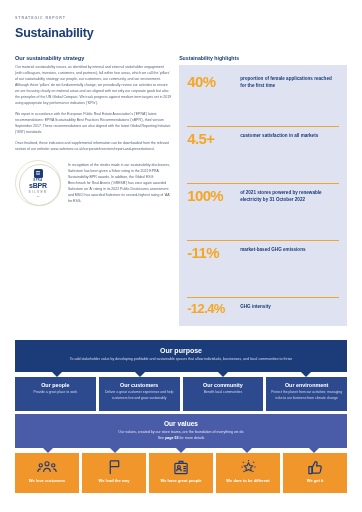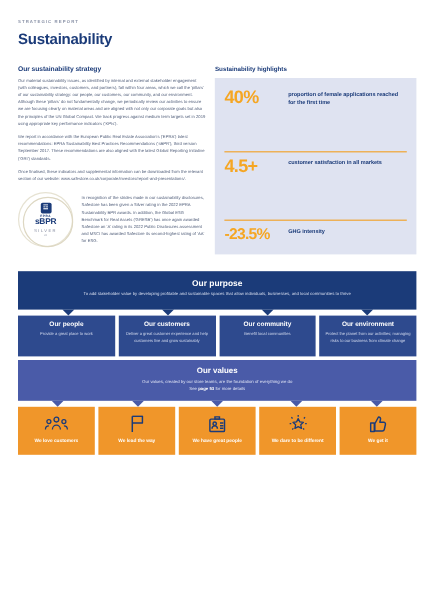--- a/index.html
+++ b/index.html
@@ -164,25 +164,33 @@
         <div class="hl-row">
           <div class="hl-num">40%</div>
           <div class="hl-label">proportion of female applications reached for the first time</div>
         </div>
 
         <div class="hl-row">
           <div class="hl-num">4.5+</div>
           <div class="hl-label">customer satisfaction in all markets</div>
         </div>
 
-
-
-
-        <div class="hl-row">
-          <div class="hl-num small">-23.5%</div>
+        <div class="hl-row">
+          <div class="hl-num">100%</div>
+          <div class="hl-label">of 2021 stores powered by renewable electricity by 31 October 2022</div>
+        </div>
+
+
+        <div class="hl-row">
+          <div class="hl-num">-11%</div>
+          <div class="hl-label">market-based GHG emissions</div>
+        </div>
+
+        <div class="hl-row">
+          <div class="hl-num small">-12.4%</div>
           <div class="hl-label">GHG intensity</div>
         </div>
 
       </div>
     </div>
   </div>
 
   <div class="band-wrap">
 
     <div class="purpose">

